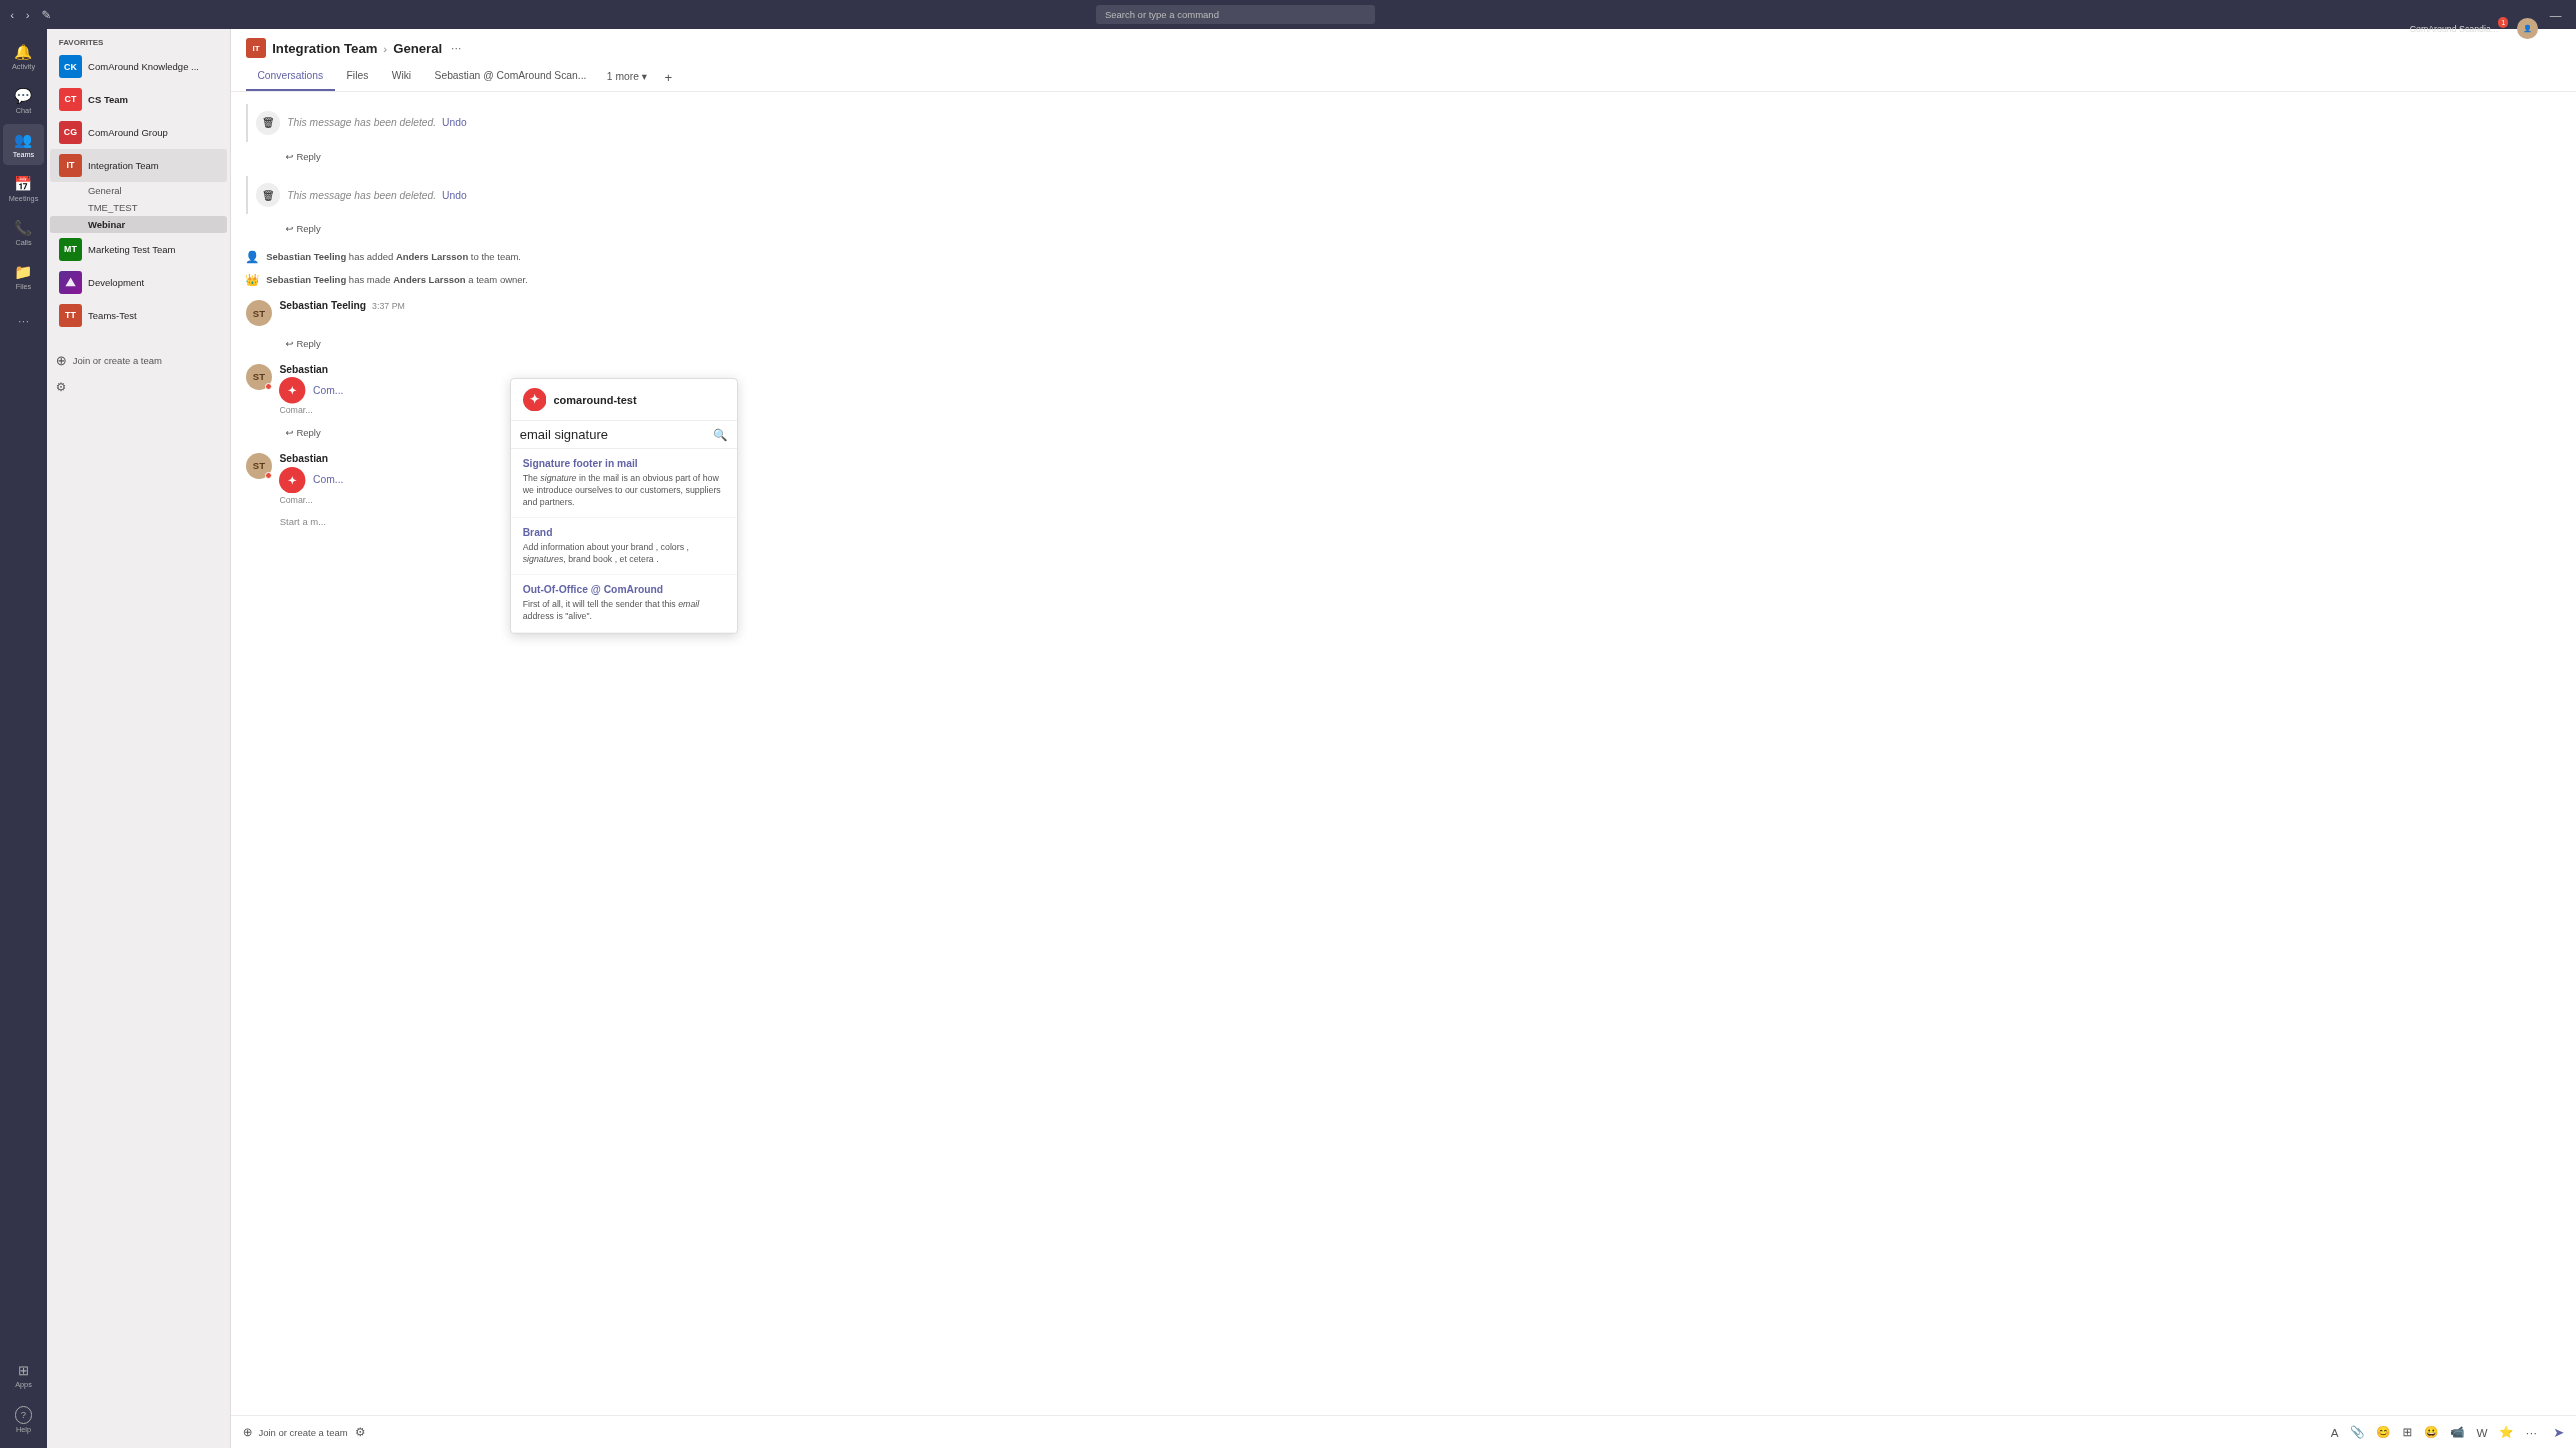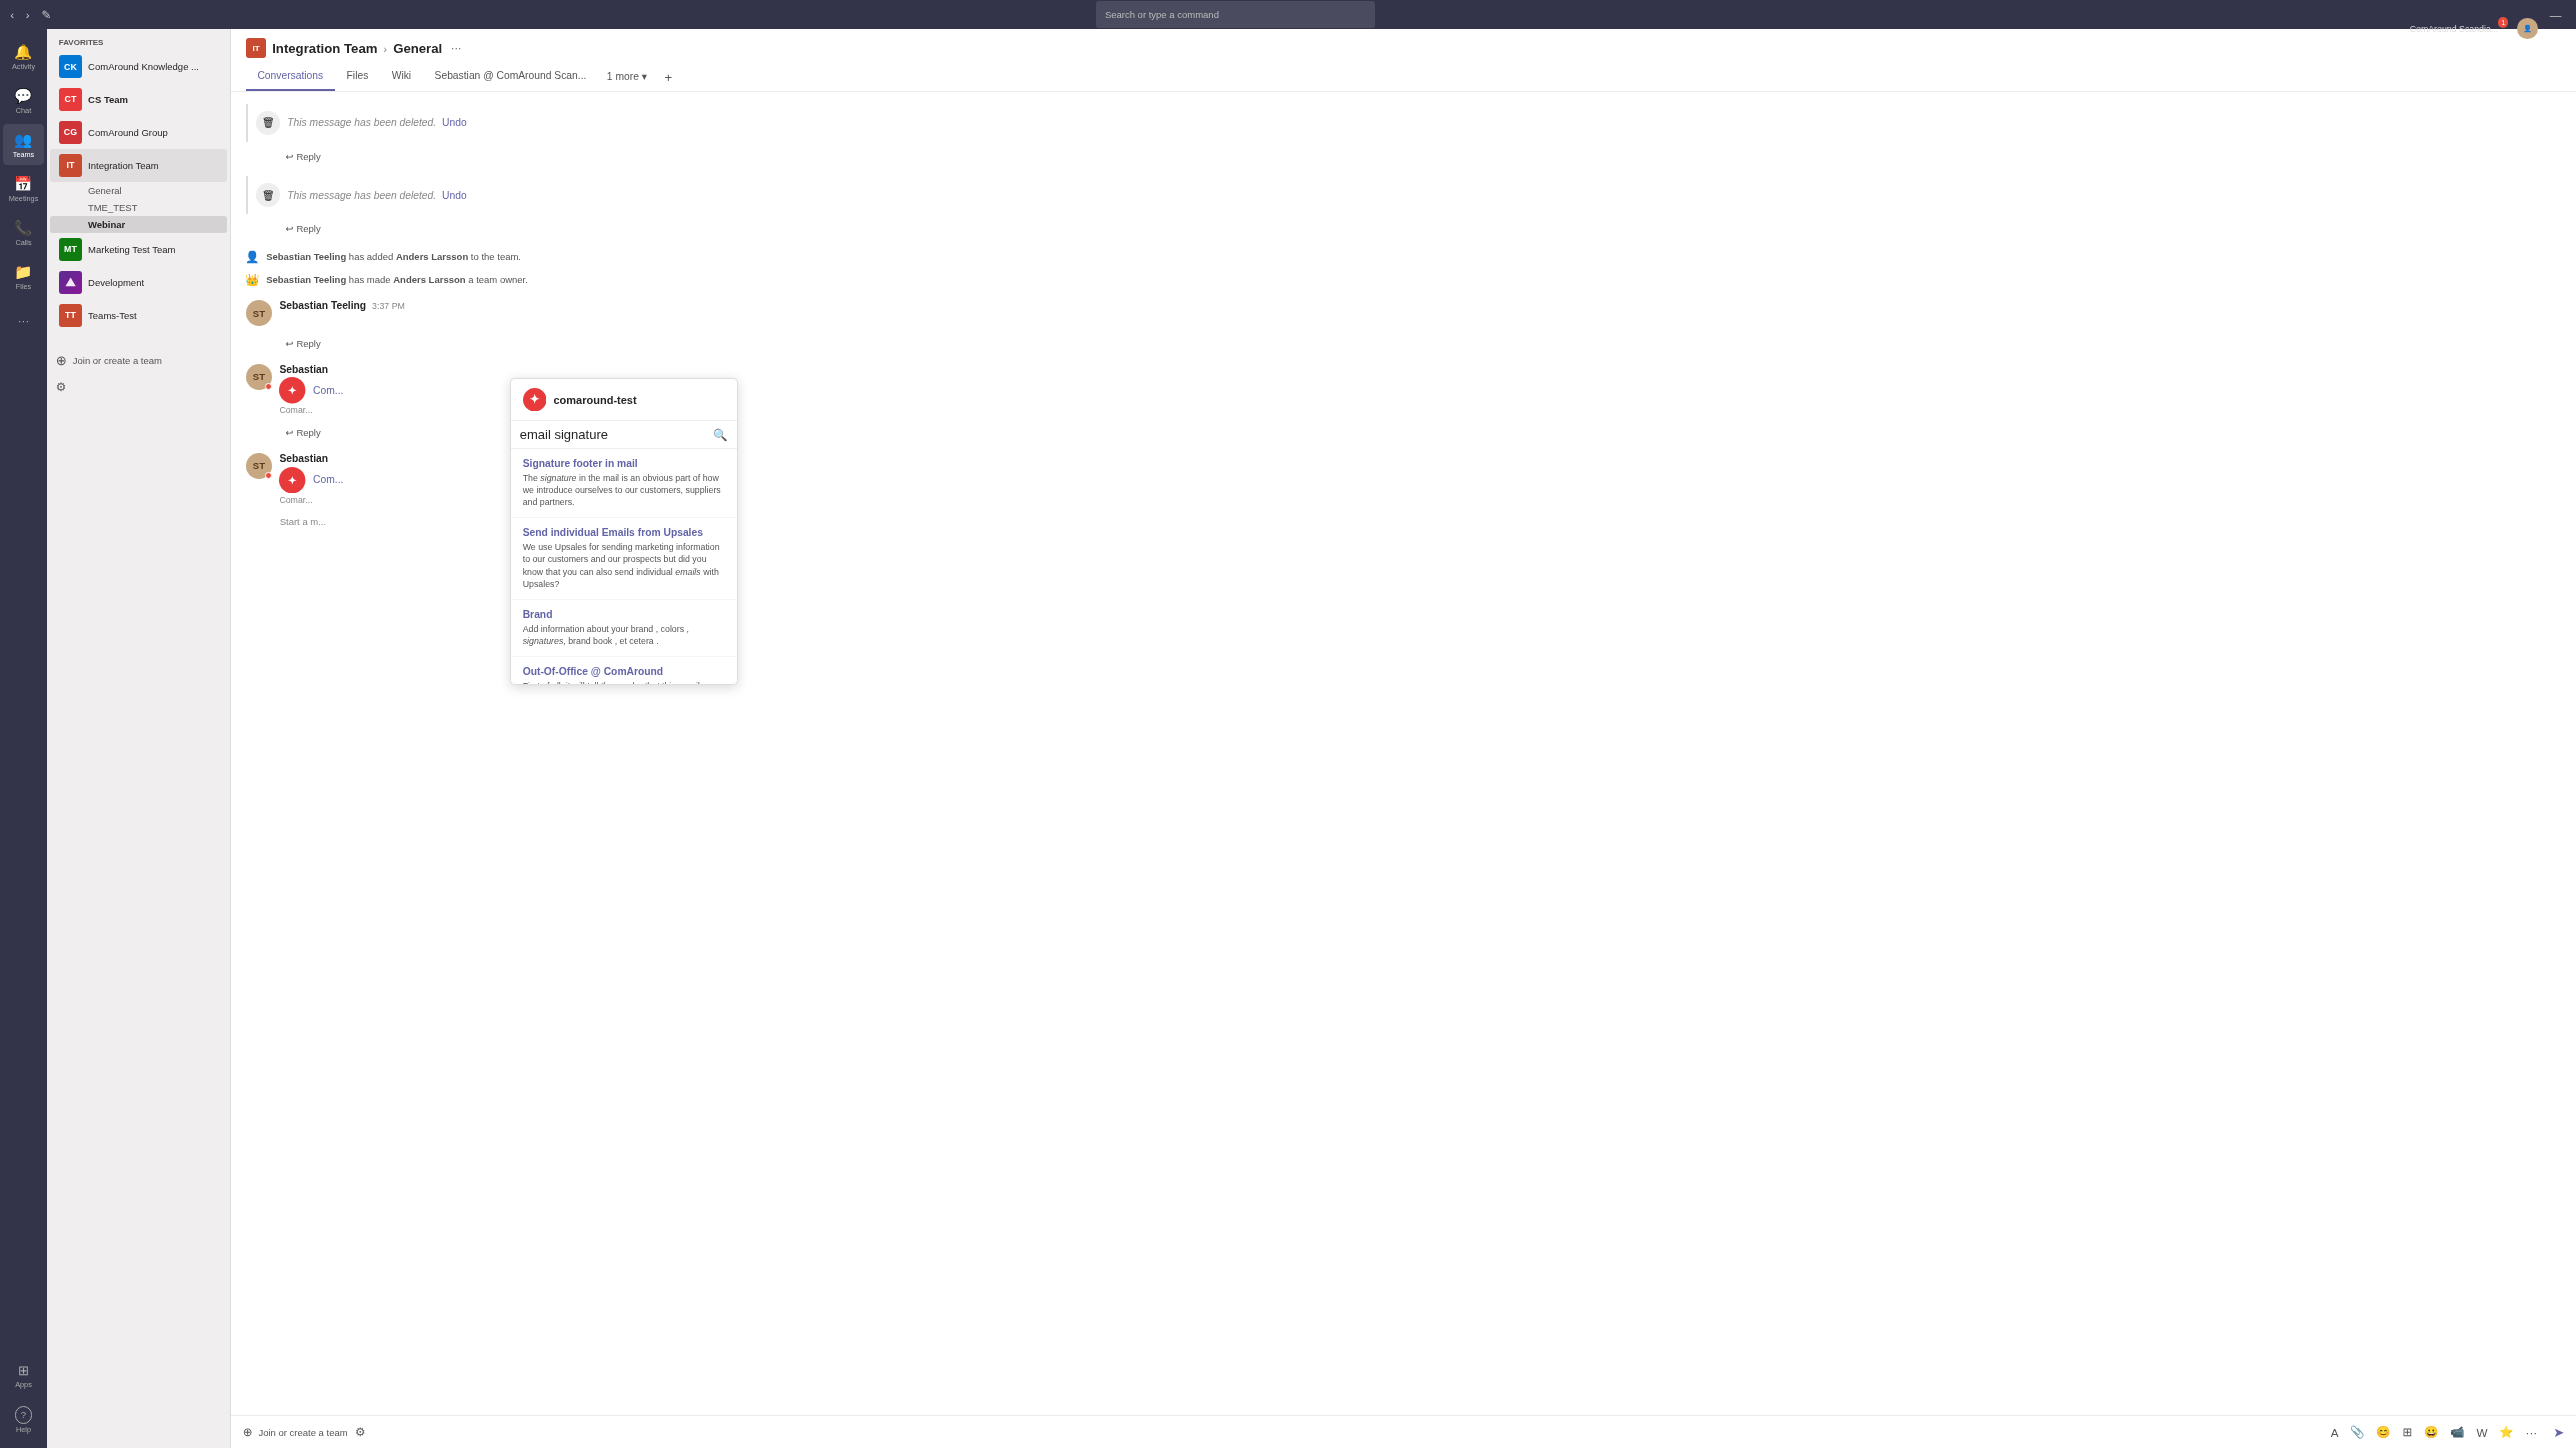--- a/index.html
+++ b/index.html
@@ -7,21 +7,21 @@
 
     
     .title-bar {
       position: fixed; top: 0; left: 0; right: 0; height: 29px;
       background: #33344a; display: flex; align-items: center; z-index: 100;
     }
     .title-bar-nav { display: flex; align-items: center; gap: 2.9px; padding: 0 5.9px; }
     .title-bar-nav button { background: none; border: none; color: #ccc; cursor: pointer; font-size: 11.7px; padding: 2.9px 4.4px; }
     .title-bar-search { flex: 1; display: flex; justify-content: center; }
     .title-bar-search input {
-      width: 279px; height: 27px; border-radius: 2.9px; border: none;
+      width: 279px; height: 19px; border-radius: 2.9px; border: none;
       background: #4a4b5e; color: #fff; padding: 0 8.8px; font-size: 9.5px;
     }
     .title-bar-search input::placeholder { color: #bbb; }
     .title-bar-right { display: flex; align-items: center; gap: 5.9px; padding-right: 8.8px; }
     .title-bar-account { display: flex; align-items: center; gap: 4.4px; color: #ddd; font-size: 8.8px; cursor: pointer; margin-top: 28px; }
     .avatar-img { width: 20.6px; height: 20.6px; border-radius: 50%; background: #c8a882; display: flex; align-items: center; justify-content: center; color: #5a3a1a; font-size: 7.3px; }
     .notification-badge { background: #e74c3c; color: #fff; border-radius: 50%; width: 10.3px; height: 10.3px; font-size: 6.6px; display: flex; align-items: center; justify-content: center; position: relative; top: -5.9px; left: -4.4px; }
     .minimize-btn { background: none; border: none; color: #ccc; cursor: pointer; font-size: 11.7px; padding: 0 5.9px; }
 
     
@@ -417,26 +417,20 @@
       </div>
       <div class="dp-search">
         <input type="text" value="email signature" style="flex: 1 1 0%; border: none; outline: none; font-size: 13px; color: rgb(37, 37, 37);" placeholder="email signature">
         <span class="search-icon">🔍</span>
       </div>
       <div class="dp-results">
         <div class="dp-result">
           <div class="dp-result-title">Signature footer in mail</div>
           <div class="dp-result-desc">
             The <em>signature</em> in the mail is an obvious part of how we introduce ourselves to our customers, suppliers and partners.
-          </div>
-        </div>
-        <div class="dp-result">
-          <div class="dp-result-title">Send individual Emails from Upsales</div>
-          <div class="dp-result-desc">
-            We use Upsales for sending marketing information to our customers and our prospects but did you know that you can also send individual <em>emails</em> with Upsales?
           </div>
         </div>
         <div class="dp-result">
           <div class="dp-result-title">Brand</div>
           <div class="dp-result-desc">
             Add information about your brand , colors , <em>signatures</em>, brand book , et cetera .
           </div>
         </div>
         <div class="dp-result">
           <div class="dp-result-title">Out-Of-Office @ ComAround</div>

